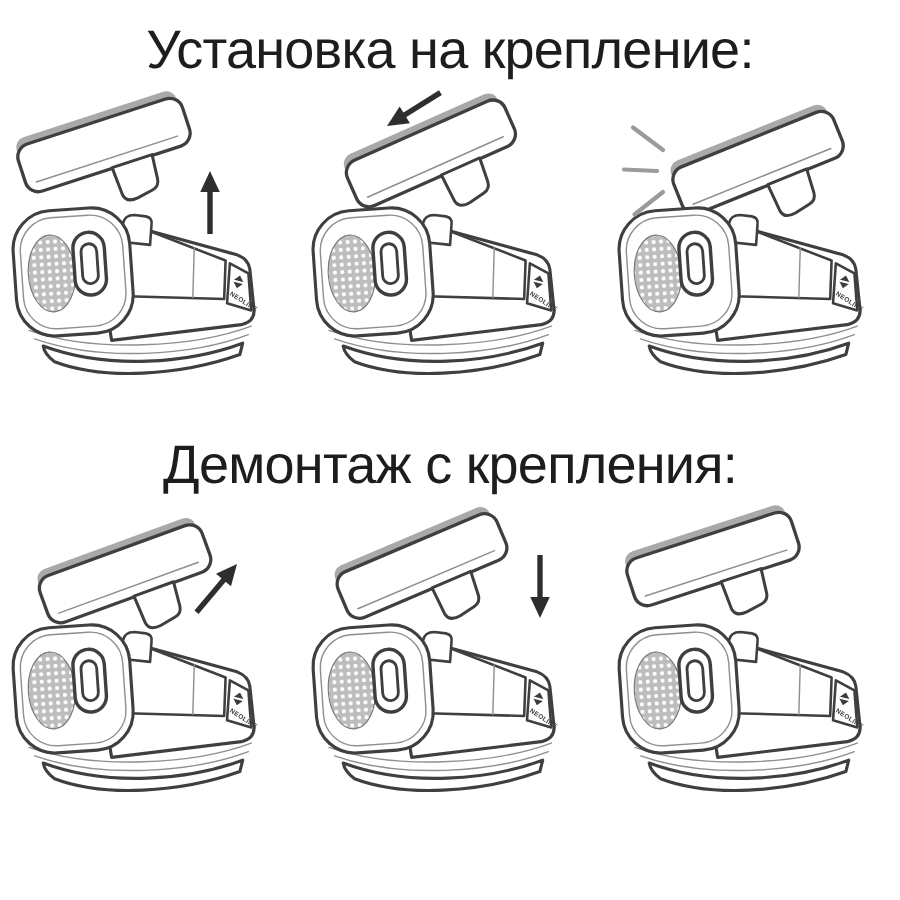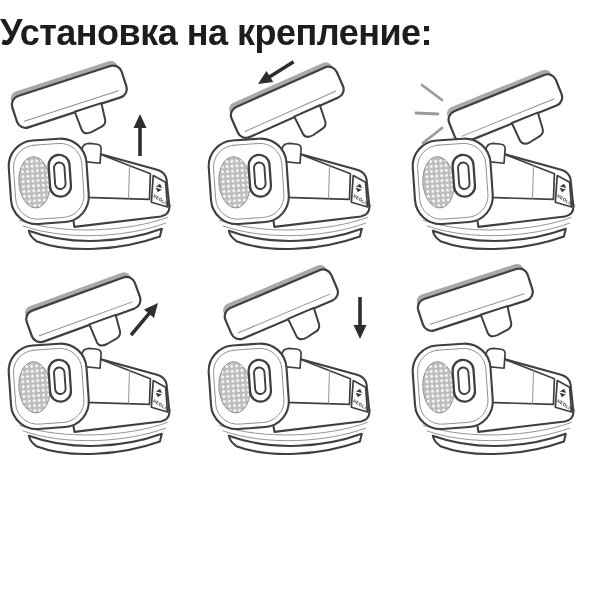--- a/index.html
+++ b/index.html
@@ -11,21 +11,21 @@
     --text-color:#1d1d1d;
   }
   *{box-sizing:border-box}
   html,body{margin:0;padding:0}
   body{
     width:600px;height:600px;overflow:hidden;background:#fff;
     font-family:"Liberation Sans","DejaVu Sans",sans-serif;
   }
   .page{width:600px;height:600px}
   .section-title{
-    margin:0;font-weight:700;
+    margin:0;text-align:center;font-weight:400;
     font-size:36px;line-height:1.18;color:var(--text-color);
     letter-spacing:-0.5px;
   }
   .title-wrap-install{padding-top:12px}
   .title-wrap-remove{padding-top:30px}
   .row{display:flex;width:600px}
   .row figure{margin:0;width:200px;height:205px}
   .row svg{display:block}
   
   .ln{stroke:var(--line-color);fill:#fff;stroke-width:2.2;stroke-linejoin:round;stroke-linecap:round}
@@ -124,20 +124,23 @@
         <svg viewBox="0 0 200 205" width="200" height="205">
           <use href="#mount" transform="translate(44 56) rotate(-22)"></use>
           <use href="#cam" transform="translate(10 0) scale(0.95)"></use>
           <use href="#click" transform="translate(44 46)"></use>
         </svg>
       </figure>
     </div>
   </section>
 
   <section>
+    <div class="title-wrap-remove">
+      <h2 class="section-title">Демонтаж с крепления:</h2>
+    </div>
     <div class="row">
       <figure>
         <svg viewBox="0 0 200 205" width="200" height="205">
           <use href="#mount" transform="translate(22 50) rotate(-20)"></use>
           <use href="#cam" transform="translate(6 0) scale(0.95)"></use>
           <use href="#arrow" transform="translate(158 44) rotate(40)"></use>
         </svg>
       </figure>
       <figure>
         <svg viewBox="0 0 200 205" width="200" height="205">

